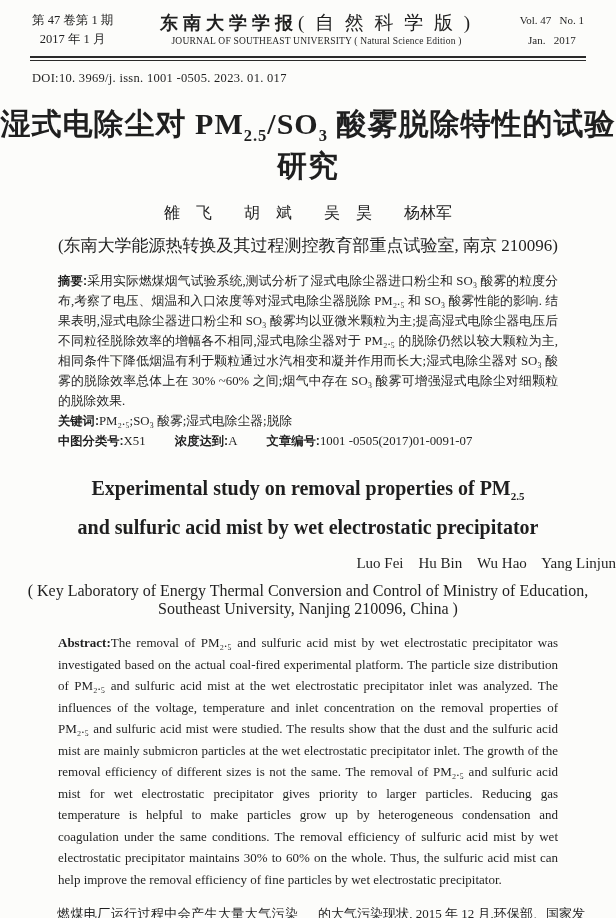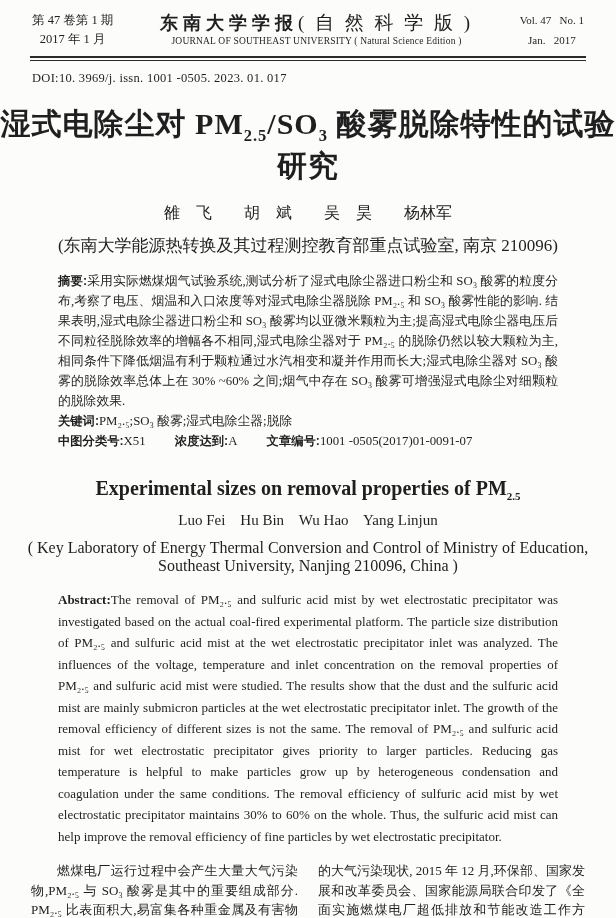--- a/index.html
+++ b/index.html
@@ -46,21 +46,21 @@
   .block-cn p { margin: 0; }
   .lbl { font-weight: bold; font-family: "Liberation Sans", "DejaVu Sans", sans-serif; font-size: 12.3px; }
   .class-line { margin-top: 2px; }
   .class-line .pair { margin-right: 26px; }
 
   
   .title-en {
     margin-top: 22px; text-align: center;
     font-size: 20px; font-weight: bold; line-height: 31px;
   }
-  .authors-en { text-align: center; font-size: 15px; white-space: pre; }
+  .authors-en { margin-top: 12px; text-align: right; font-size: 15px; white-space: pre; }
   .affil-en { margin-top: 10px; text-align: center; font-size: 16px; }
   .block-en { margin: 14px 58px 0 58px; font-size: 13px; line-height: 21.5px; text-align: justify; }
   .block-en p { margin: 0; }
   .lbl-en { font-weight: bold; }
 
   
   .columns { display: flex; gap: 20px; margin: 14px 31px 0 31px; }
   .col { width: 267px; font-size: 13px; line-height: 19.5px; text-align: justify; }
   .col p { margin: 0; }
   .col p.indent { text-indent: 2em; }
@@ -93,21 +93,22 @@
     <p><span class="lbl">摘要:</span><span>采用实际燃煤烟气试验系统,测试分析了湿式电除尘器进口粉尘和 SO₃ 酸雾的粒度分布,考察了电压、烟温和入口浓度等对湿式电除尘器脱除 PM₂.₅ 和 SO₃ 酸雾性能的影响. 结果表明,湿式电除尘器进口粉尘和 SO₃ 酸雾均以亚微米颗粒为主;提高湿式电除尘器电压后不同粒径脱除效率的增幅各不相同,湿式电除尘器对于 PM₂.₅ 的脱除仍然以较大颗粒为主,相同条件下降低烟温有利于颗粒通过水汽相变和凝并作用而长大;湿式电除尘器对 SO₃ 酸雾的脱除效率总体上在 30% ~60% 之间;烟气中存在 SO₃ 酸雾可增强湿式电除尘对细颗粒的脱除效果.</span></p>
     <p><span class="lbl">关键词:</span><span>PM₂.₅;SO₃ 酸雾;湿式电除尘器;脱除</span></p>
     <p class="class-line">
       <span class="pair"><span class="lbl">中图分类号:</span><span>X51</span></span>
       <span class="pair"><span class="lbl">浓度达到:</span><span>A</span></span>
       <span class="pair"><span class="lbl">文章编号:</span><span>1001 -0505(2017)01-0091-07</span></span>
     </p>
   </div>
 
   <div class="title-en">
-    <div><span>Experimental sizes on removal properties of PM</span><sub>2.5</sub></div>
+    <div><span>Experimental study on removal properties of PM</span><sub>2.5</sub></div>
+    <div>and sulfuric acid mist by wet electrostatic precipitator</div>
   </div>
   <div class="authors-en">Luo Fei    Hu Bin    Wu Hao    Yang Linjun</div>
   <div class="affil-en">( Key Laboratory of Energy Thermal Conversion and Control of Ministry of Education, Southeast University, Nanjing 210096, China )</div>
 
   <div class="block-en">
     <p><span class="lbl-en">Abstract:</span><span>The removal of PM₂.₅ and sulfuric acid mist by wet electrostatic precipitator was investigated based on the actual coal-fired experimental platform.  The particle size distribution of PM₂.₅ and sulfuric acid mist at the wet electrostatic precipitator inlet was analyzed. The influences of the voltage, temperature and inlet concentration on the removal properties of PM₂.₅ and sulfuric acid mist were studied.  The results show that the dust and the sulfuric acid mist are mainly submicron particles at the wet electrostatic precipitator inlet.  The growth of the removal efficiency of different sizes is not the same.  The removal of PM₂.₅ and sulfuric acid mist for wet electrostatic precipitator gives priority to larger particles.  Reducing gas temperature is helpful to make particles grow up by heterogeneous condensation and coagulation under the same conditions.  The removal efficiency of sulfuric acid mist by wet electrostatic precipitator maintains 30% to 60% on the whole.  Thus, the sulfuric acid mist can help improve the removal efficiency of fine particles by wet electrostatic precipitator.</span></p>
   </div>
 
   <div class="columns">
     <div class="col">

